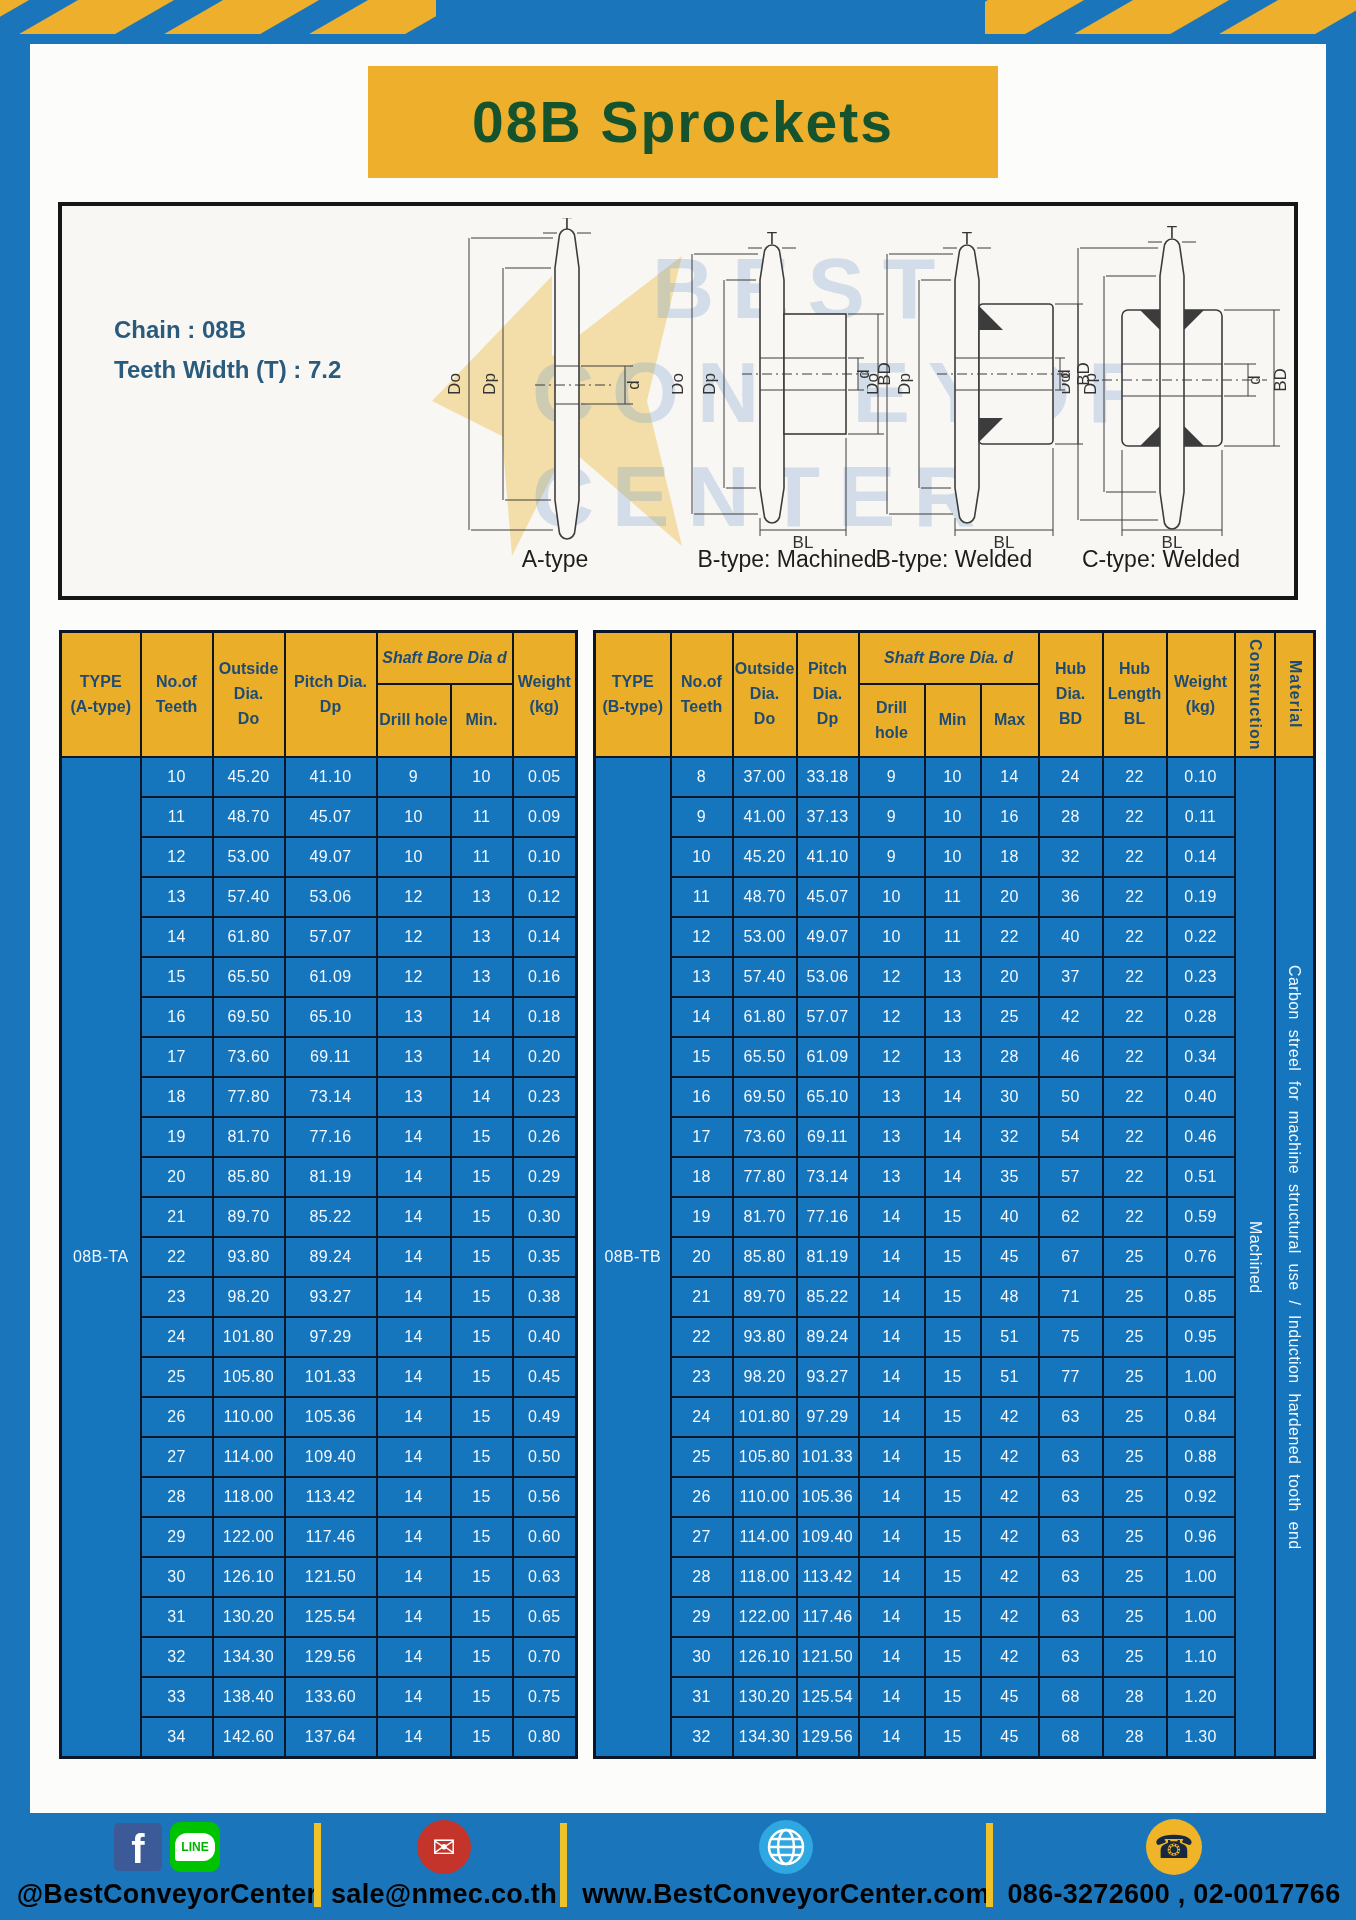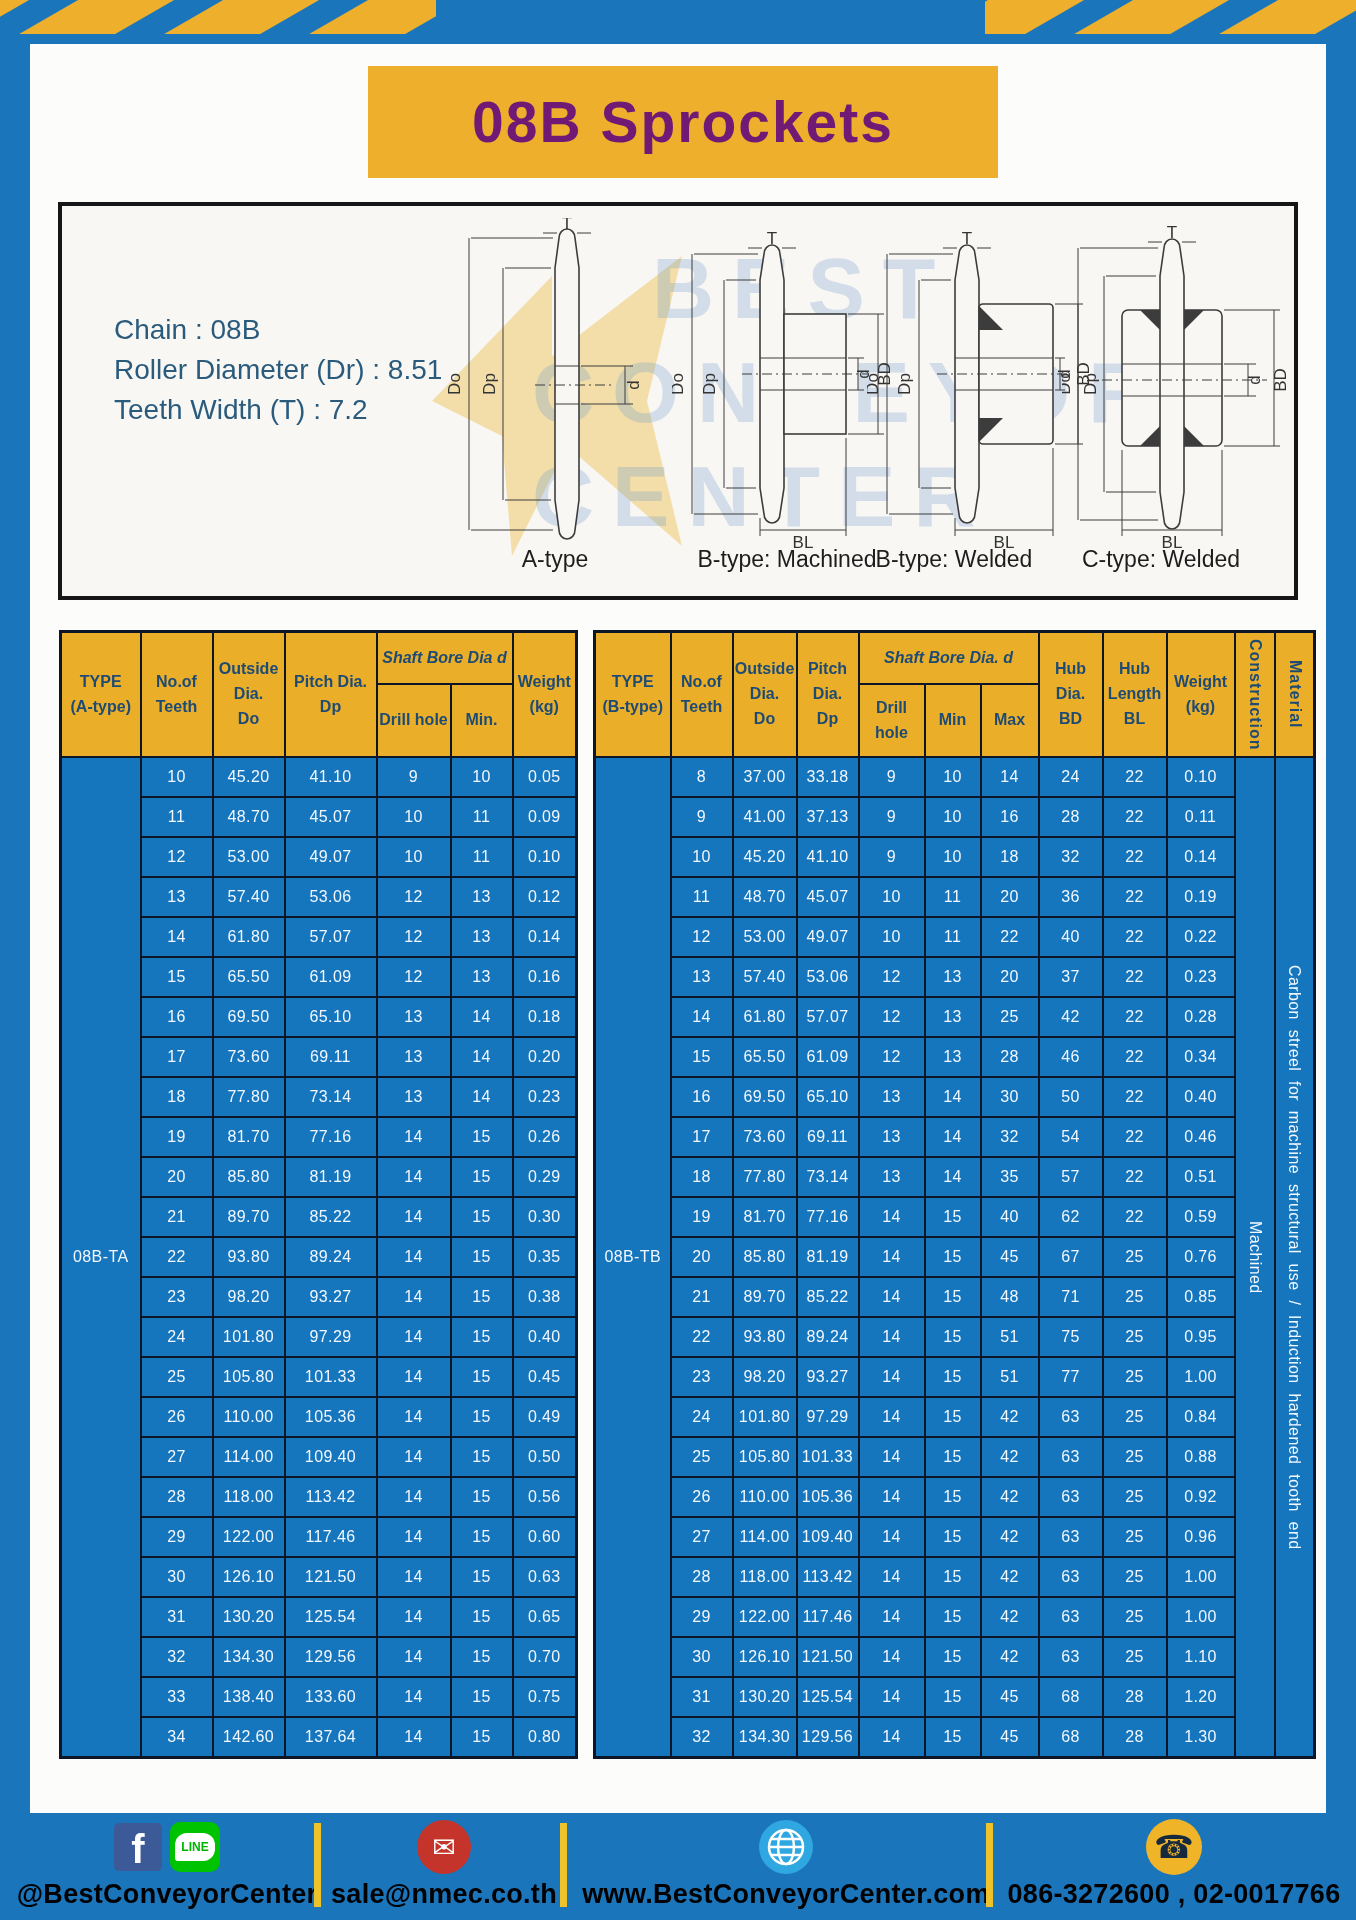--- a/index.html
+++ b/index.html
@@ -12,32 +12,32 @@
   .stripes.left  { left:0;  width:436px; }
   .stripes.right { left:985px; width:371px; }
   .stripe { position:absolute; top:-4px; width:96px; height:44px;
     background:#eeb02c; transform:skewX(-60deg); transform-origin:top left; }
   
   .panel { position:absolute; left:30px; top:44px; width:1296px; height:1769px;
     background:#fcfcfb; }
   
   .title-box { position:absolute; left:368px; top:66px; width:630px; height:112px;
     background:#eeb02c; display:flex; align-items:center; justify-content:center; }
-  .title-box h1 { margin:0; font-size:57px; font-weight:bold; color:#701a75;
+  .title-box h1 { margin:0; font-size:57px; font-weight:bold; color:#14532d;
     letter-spacing:2px; }
   
   .spec-box { position:absolute; left:58px; top:202px; width:1240px; height:398px;
     background:#f8f7f4; border:4px solid #161616; box-sizing:border-box; }
   .watermark { position:absolute; left:470px; top:30px; z-index:0;
     font-size:86px; font-weight:bold; letter-spacing:18px; line-height:104px;
     color:rgba(110,155,205,0.28); white-space:nowrap; }
   .watermark .wline1 { padding-left:120px; }
   .wm-logo { position:absolute; left:355px; top:35px; z-index:0; opacity:0.5; }
   .spec-lines { position:absolute; left:52px; top:104px; z-index:1;
-    font-size:28px; font-weight:normal; color:#2a5b7d; line-height:40px; }
+    font-size:24px; font-weight:bold; color:#2a5b7d; line-height:40px; }
   .diag { position:absolute; z-index:1; }
   .diag path, .diag line, .diag rect { stroke:#3c3c3c; fill:none; }
   .diag .shape { fill:#f8f7f4; stroke-width:1.6; }
   .diag .dim   { stroke-width:1; }
   .diag .cl    { stroke-width:1; stroke-dasharray:10 4 2 4; }
   .diag .weld  { fill:#3c3c3c; stroke:none; }
   .diag text   { fill:#333; font-size:17px; font-family:"Liberation Sans",sans-serif; }
   .diag-caption { position:absolute; top:340px; transform:translateX(-50%); z-index:1;
     font-size:23px; color:#1d1d1d; white-space:nowrap; }
   
@@ -106,21 +106,20 @@
   </svg>
 
   <div class="watermark">
     <div class="wline1">BEST</div>
     <div>CONVEYOR</div>
     <div>CENTER</div>
   </div>
 
   <div class="spec-lines">
     <div>Chain  : 08B</div>
-    <div>Roller Diameter (Dr)  : 8.51</div>
     <div>Teeth Width (T)  :  7.2</div>
   </div>
 
   <svg class="diag" style="left:385px; top:12px" width="215" height="332" viewBox="0 0 215 332">
     <path class="shape" d="M112,20 a8,9 0 0 1 16,0 l4,30 v232 l-4,30 a8,9 0 0 1 -16,0 l-4,-30 V50 z"></path>
     <line class="dim" x1="108" y1="148" x2="132" y2="148"></line>
     <line class="dim" x1="108" y1="186" x2="132" y2="186"></line>
     <line class="cl" x1="88" y1="167" x2="168" y2="167"></line>
     <line class="dim" x1="96" y1="15" x2="110" y2="15"></line>
     <line class="dim" x1="130" y1="15" x2="144" y2="15"></line>

